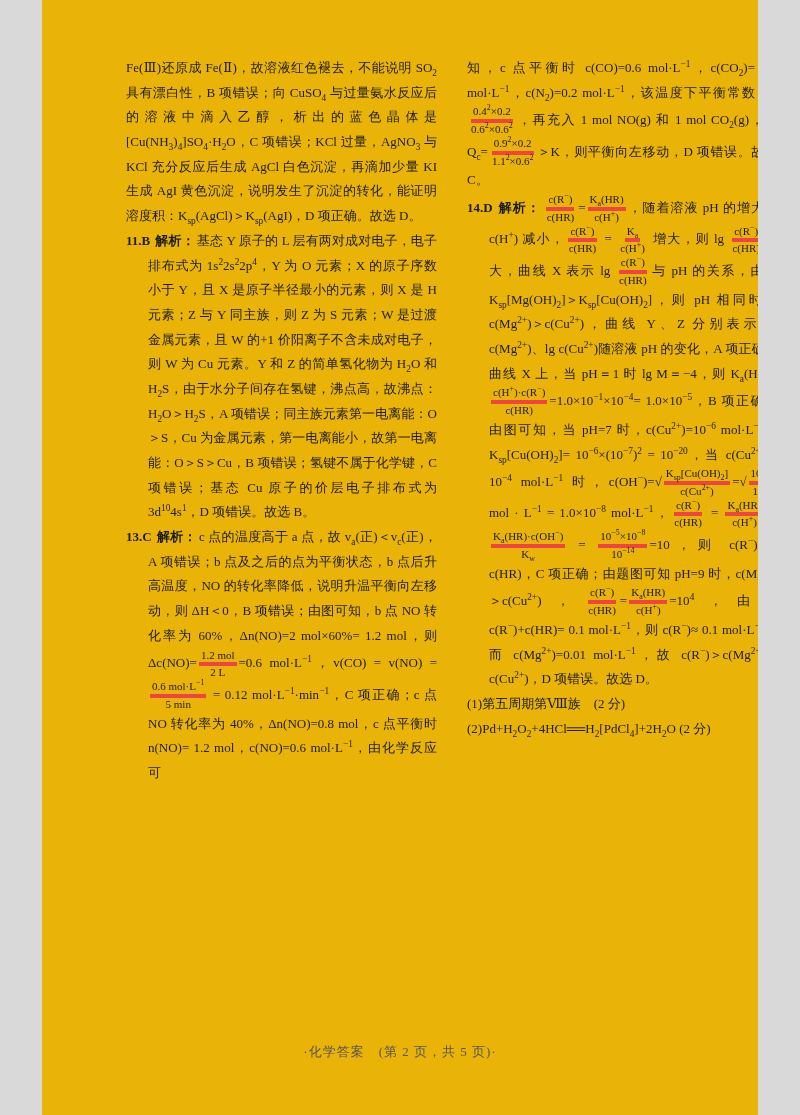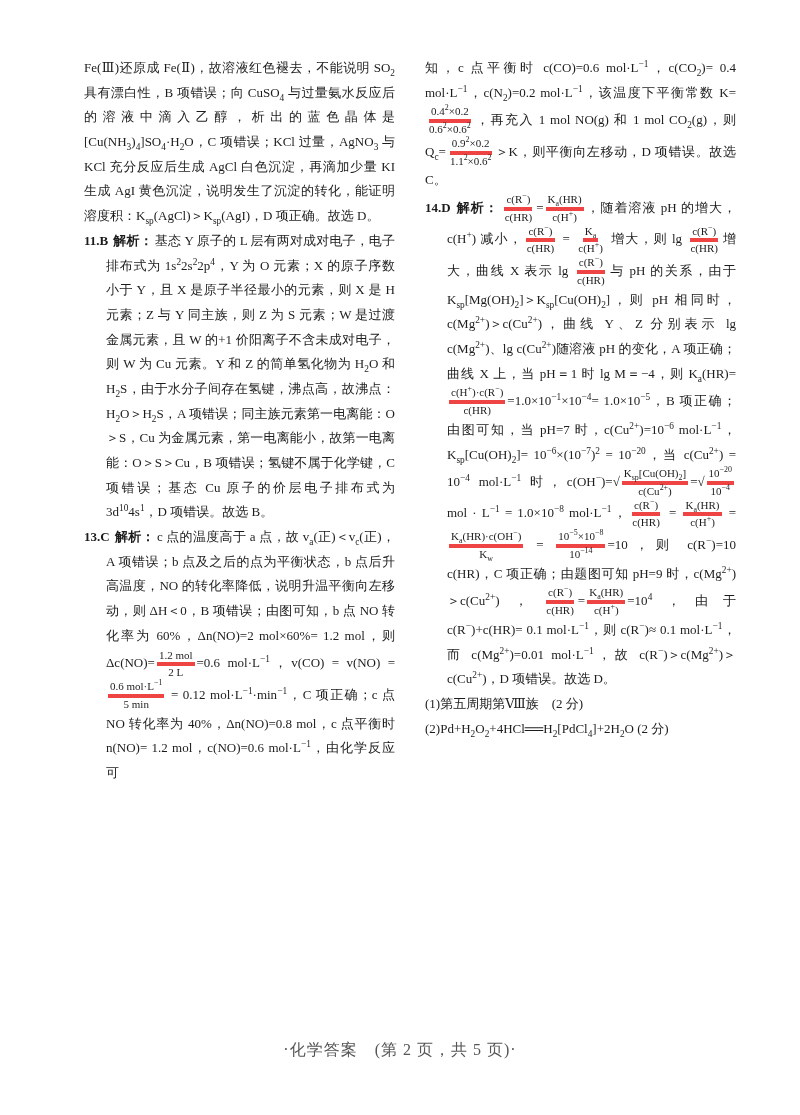--- a/index.html
+++ b/index.html
@@ -1,39 +1,39 @@
 <!DOCTYPE html>
 <html><head>
 <meta charset="utf-8">
 <style>
   *{box-sizing:border-box;}
   html,body{margin:0;padding:0;background:#d9d9d9;}
   .page{
-    width:800px;height:1115px;margin:0 auto;background:#ffffff;
+    width:716px;height:1115px;margin:0 auto;background:#eab308;
     overflow:hidden;position:relative;
     font-family:"Liberation Serif","DejaVu Serif",serif;
     color:#1c1c1c;font-size:13px;line-height:1.9;
   }
   .cols{position:absolute;top:56px;left:84px;width:652px;display:flex;gap:30px;}
   .col{flex:1 1 0;text-align:justify;min-width:0;}
   .col p{margin:0;}
   .item{padding-left:22px;text-indent:-22px;}
   .cont,.part{margin-left:22px;}
   .num{font-weight:bold;}
   .tag{font-weight:bold;margin-left:5px;margin-right:2px;font-family:Liberation Serif, serif;}
   sub,sup{font-size:0.72em;line-height:0;}
   .f{
     display:inline-flex;flex-direction:column;align-items:center;
     vertical-align:middle;line-height:1.25;font-size:11px;margin:0 2px;text-indent:0;
   }
   .f>span{padding:0 2px;display:block;white-space:nowrap;}
   .f>span:first-child{border-bottom:4px solid #ef4444;}
   .footer{
     position:absolute;left:0;right:0;bottom:50px;text-align:center;
-    font-size:16px;color:#555;letter-spacing:1px;
+    font-size:13px;color:#555;letter-spacing:1px;
   }
 </style>
 </head>
 <body>
 
 <div class="page">
   <div class="cols">
 
     <div class="col">
       <p class="cont"><span>Fe(Ⅲ)还原成 Fe(Ⅱ)，故溶液红色褪去，不能说明 SO<sub>2</sub> 具有漂白性，B 项错误；向 CuSO<sub>4</sub> 与过量氨水反应后的溶液中滴入乙醇，析出的蓝色晶体是[Cu(NH<sub>3</sub>)<sub>4</sub>]SO<sub>4</sub>·H<sub>2</sub>O，C 项错误；KCl 过量，AgNO<sub>3</sub> 与 KCl 充分反应后生成 AgCl 白色沉淀，再滴加少量 KI 生成 AgI 黄色沉淀，说明发生了沉淀的转化，能证明溶度积：K<sub>sp</sub>(AgCl)＞K<sub>sp</sub>(AgI)，D 项正确。故选 D。</span></p>

